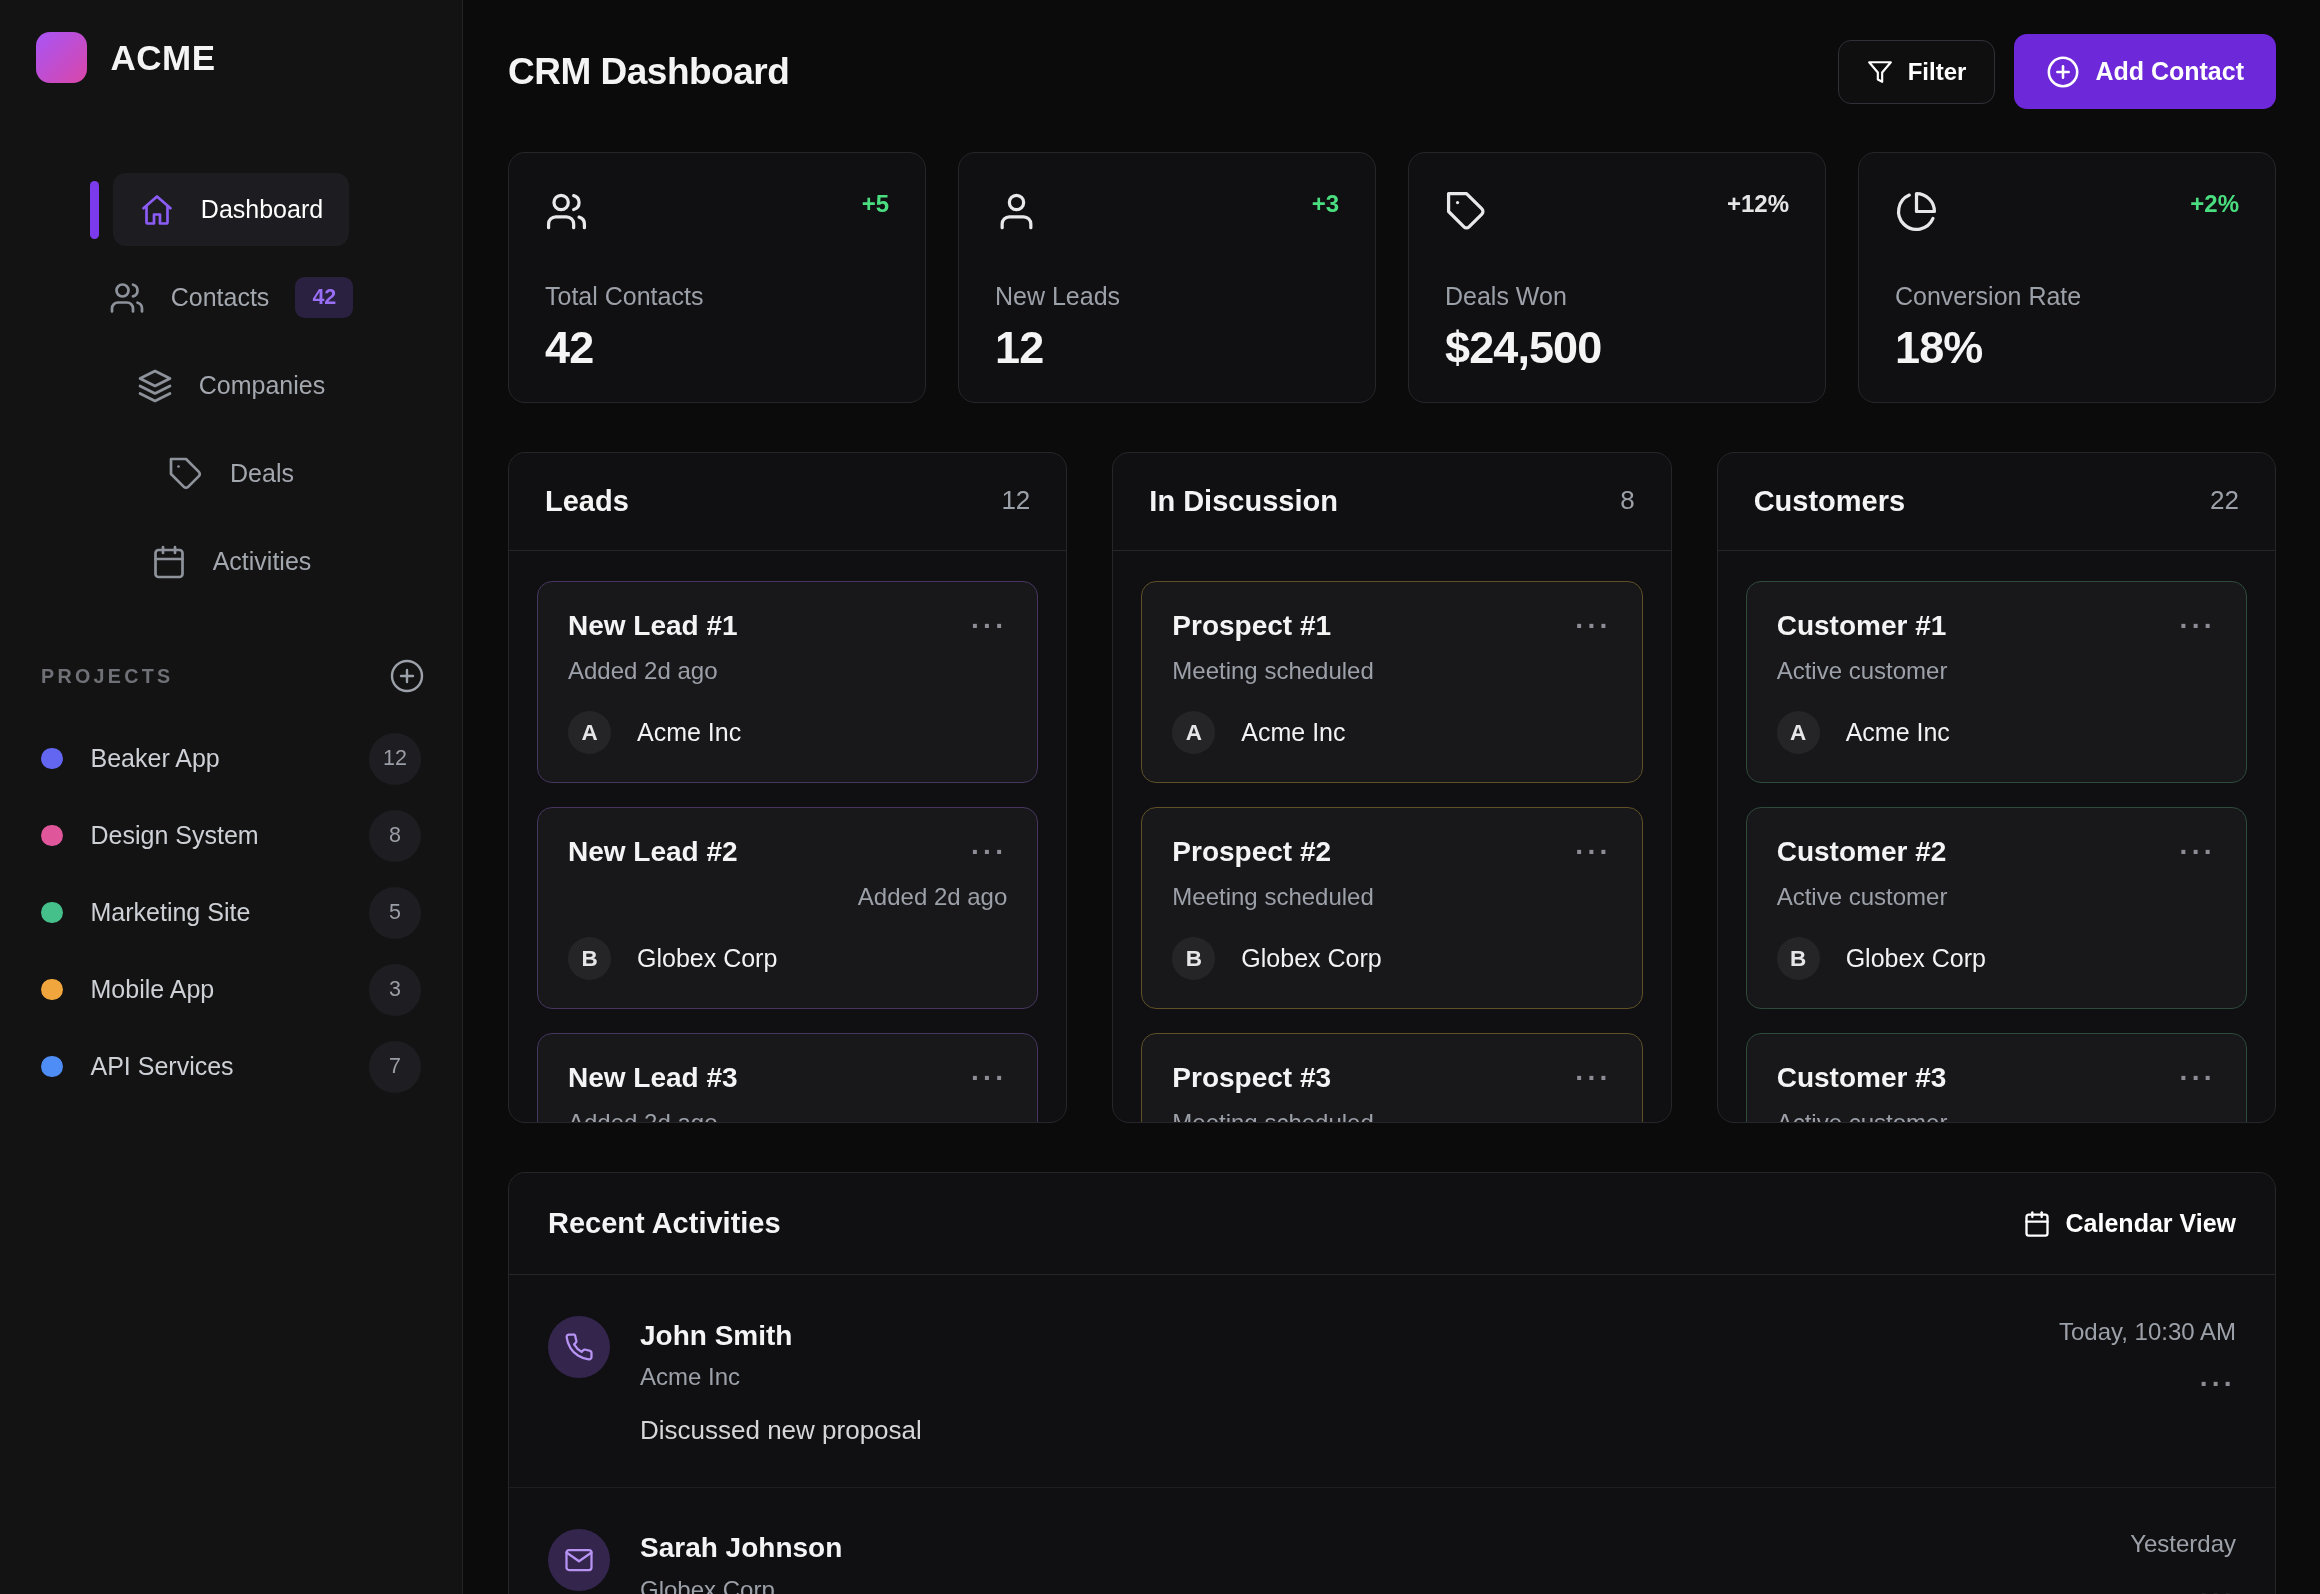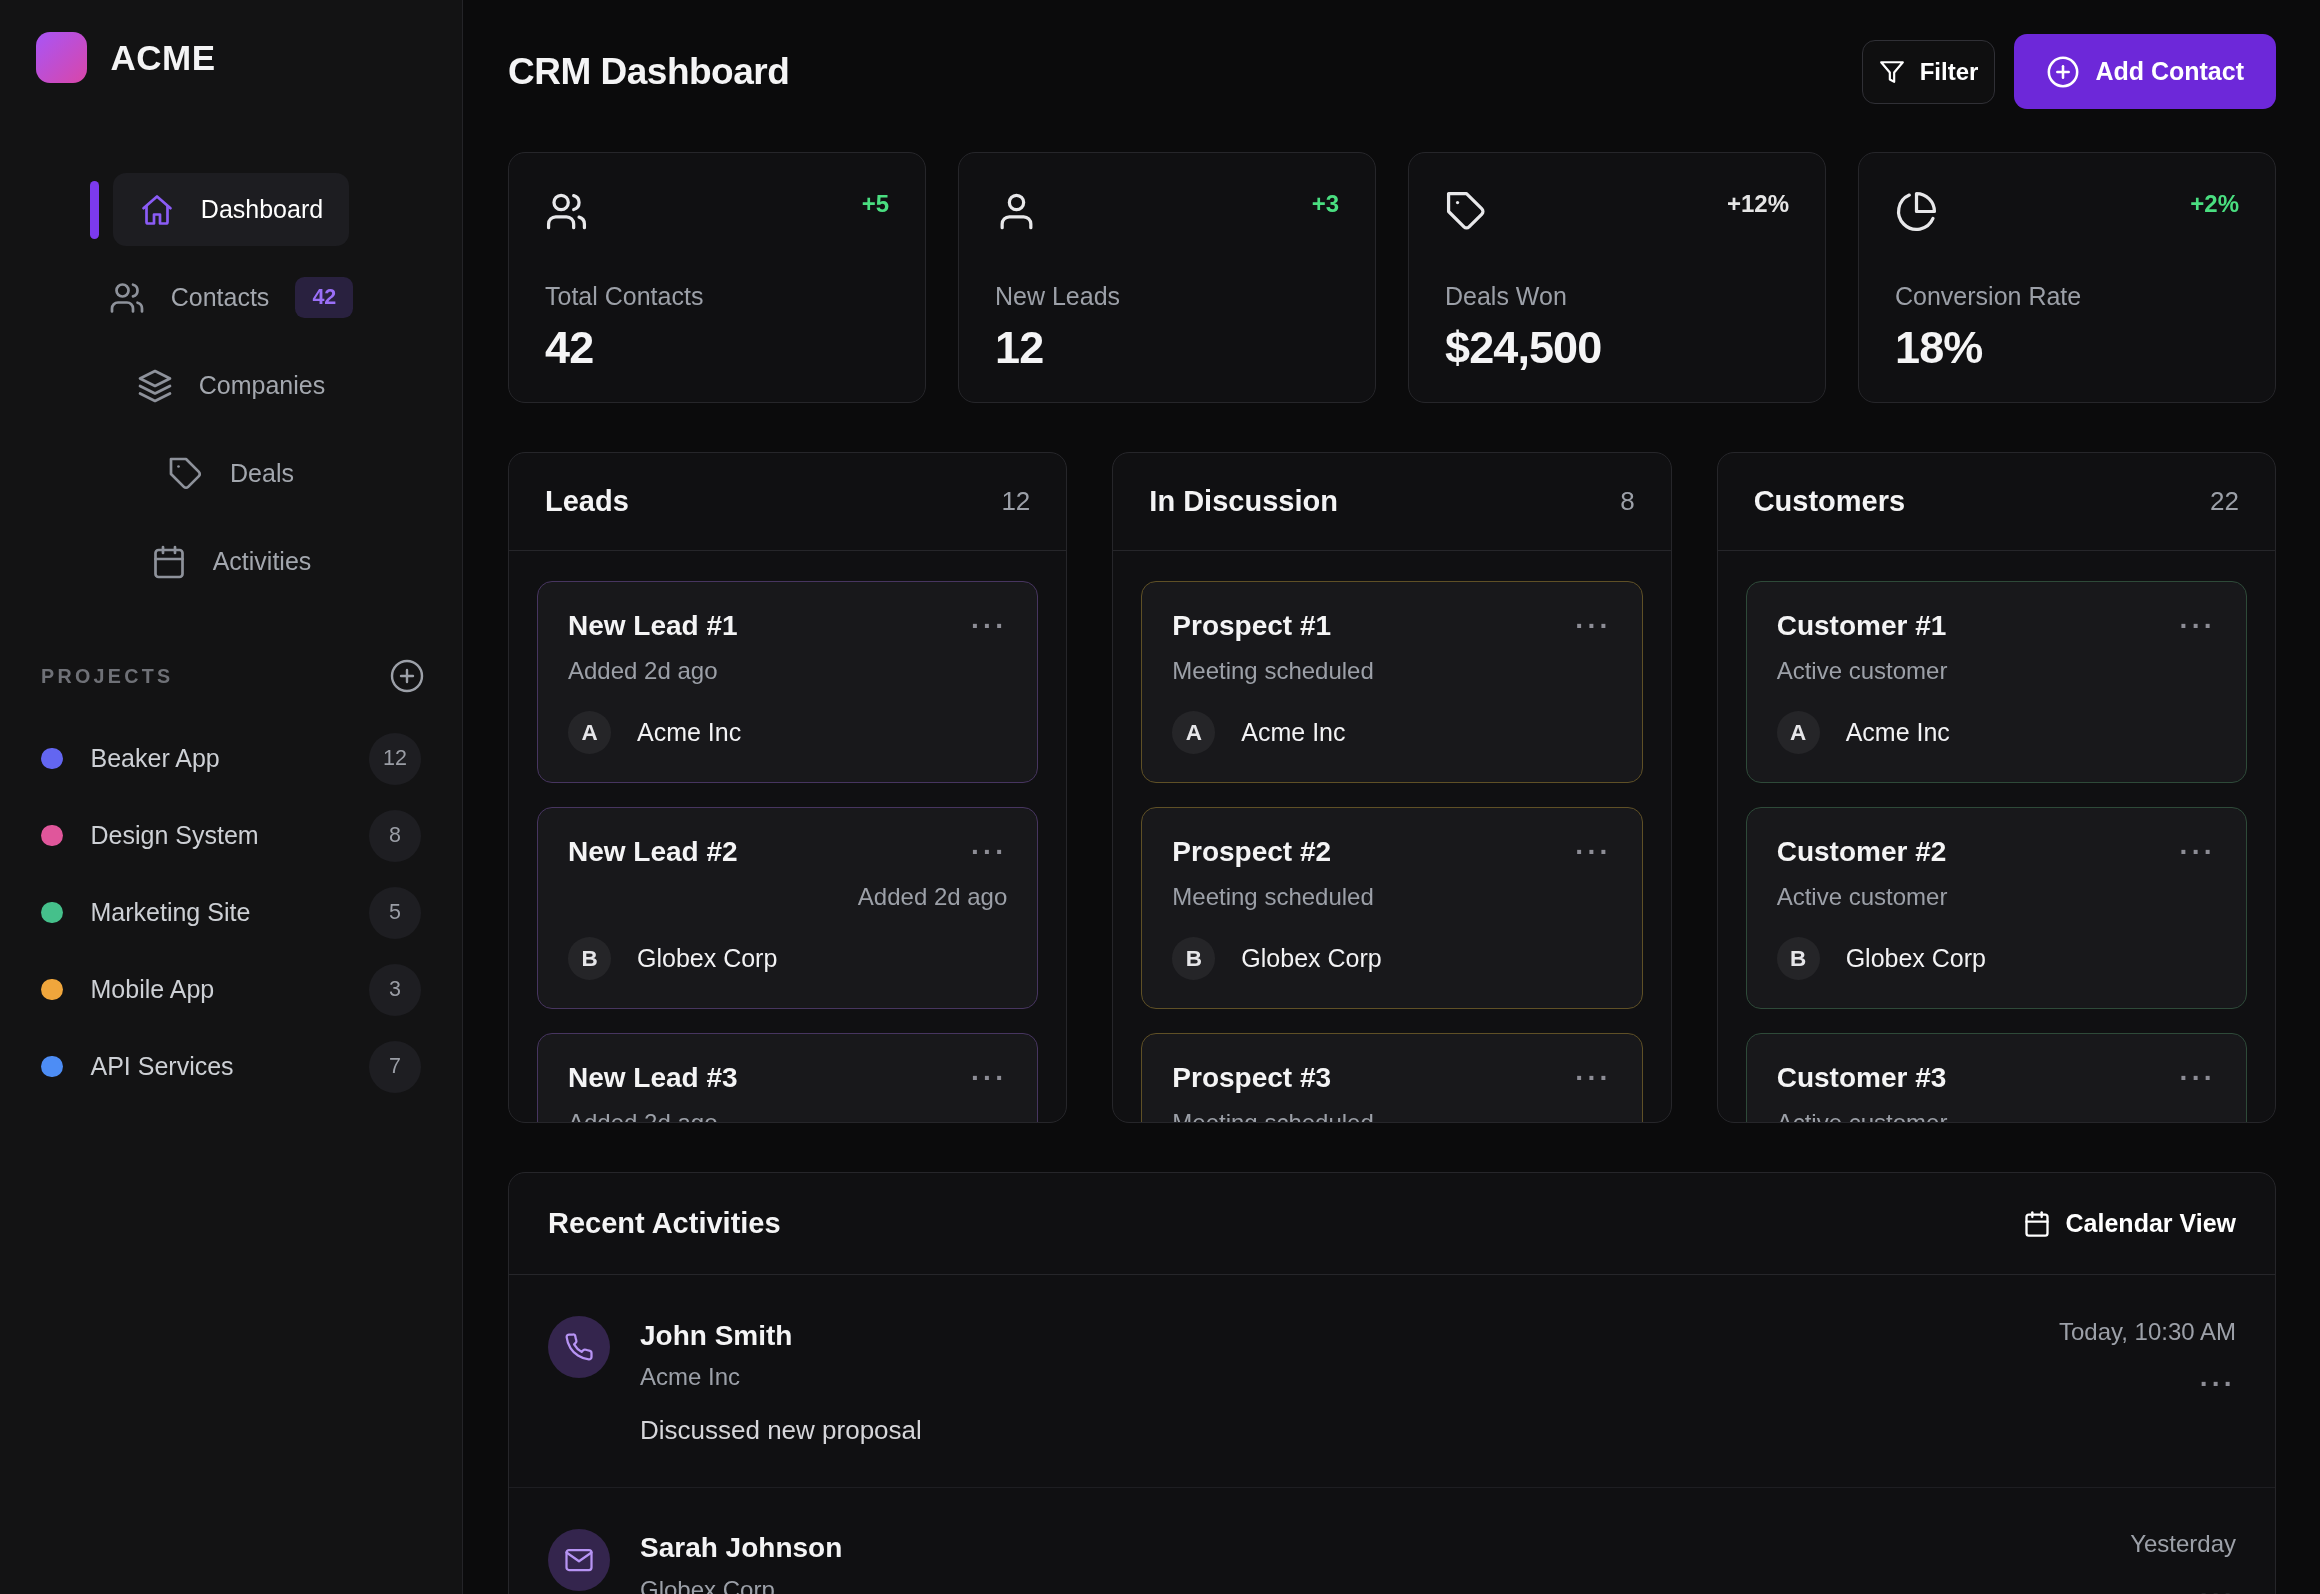--- a/index.html
+++ b/index.html
@@ -67,21 +67,21 @@
 
   
   .main { flex:1 1 auto; padding:34px 45px 0 45px; }
   .main-header { display:flex; align-items:center; justify-content:space-between; }
   .page-title { font-size:37px; font-weight:700; letter-spacing:-0.5px; }
   .header-actions { display:flex; align-items:center; gap:19px; }
   .btn { display:flex; align-items:center; gap:15px; border-radius:13px; cursor:pointer;
     font-family:inherit; }
   .btn-filter {
     background:#0f0f10; border:1.9px solid #303036; color:#fff;
-    padding:17px 16px; font-size:24px; font-weight:600;
+    padding:17px 28px; font-size:24px; font-weight:600;
   }
   .btn-filter .icon { width:26px; height:26px; }
   .btn-primary {
     border:none; color:#fff; padding:20.6px 32px; font-size:25px; font-weight:700;
   }
   .btn-primary .icon { width:34px; height:34px; }
 
   
   .stats { margin-top:43px; display:grid; grid-template-columns:repeat(4,1fr); gap:32px; }
   .stat-card {
@@ -94,21 +94,21 @@
   .stat-label { margin-top:49px; font-size:25px; color:#9ca0a8; }
   .stat-value { margin-top:11.2px; font-size:45px; font-weight:700; letter-spacing:-0.9px; }
 
   
   .kanban { margin-top:49px; display:grid; grid-template-columns:repeat(3,1fr); gap:45px; }
   .kanban-col {
     height:671px; background:#101012; border:0.9px solid #26262a; border-radius:17px;
     overflow:hidden; display:flex; flex-direction:column;
   }
   .col-header {
-    display:flex; align-items:center; justify-content:space-between;
+    display:flex; justify-content:space-between;
     padding:32px 36px; border-bottom:0.9px solid #26262a; flex:0 0 auto;
   }
   .col-title { font-size:29px; font-weight:700; }
   .col-count { font-size:26px; color:#9ca0a8; }
   .col-cards { padding:30px 28px; display:flex; flex-direction:column; gap:24px; overflow:hidden; }
   .kcard {
     background:#18181b; border:0.9px solid #3a3a40; border-radius:15px;
     padding:28px 30px; flex:0 0 auto; cursor:pointer;
   }
   .kcard-head { display:flex; align-items:center; justify-content:space-between; }

